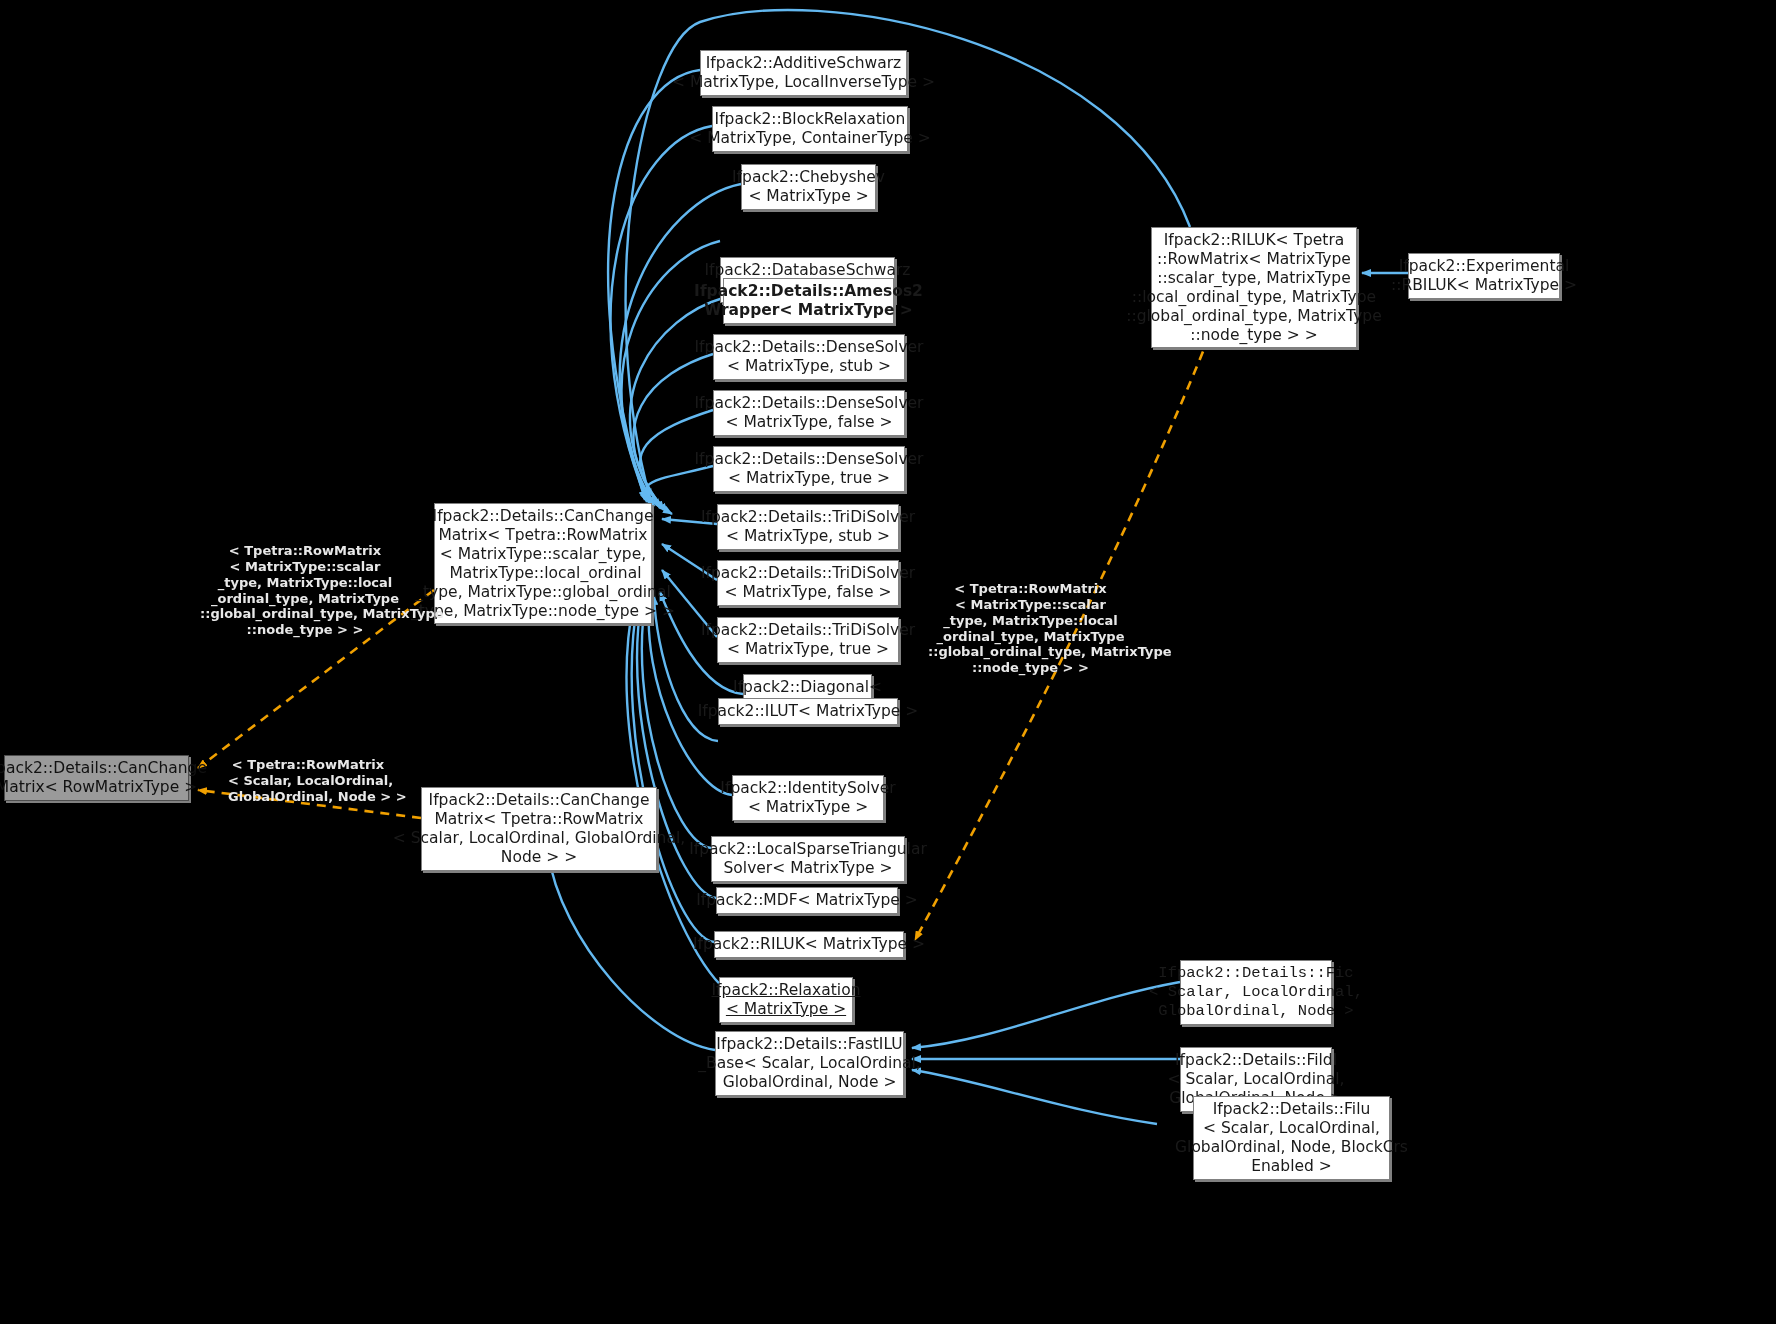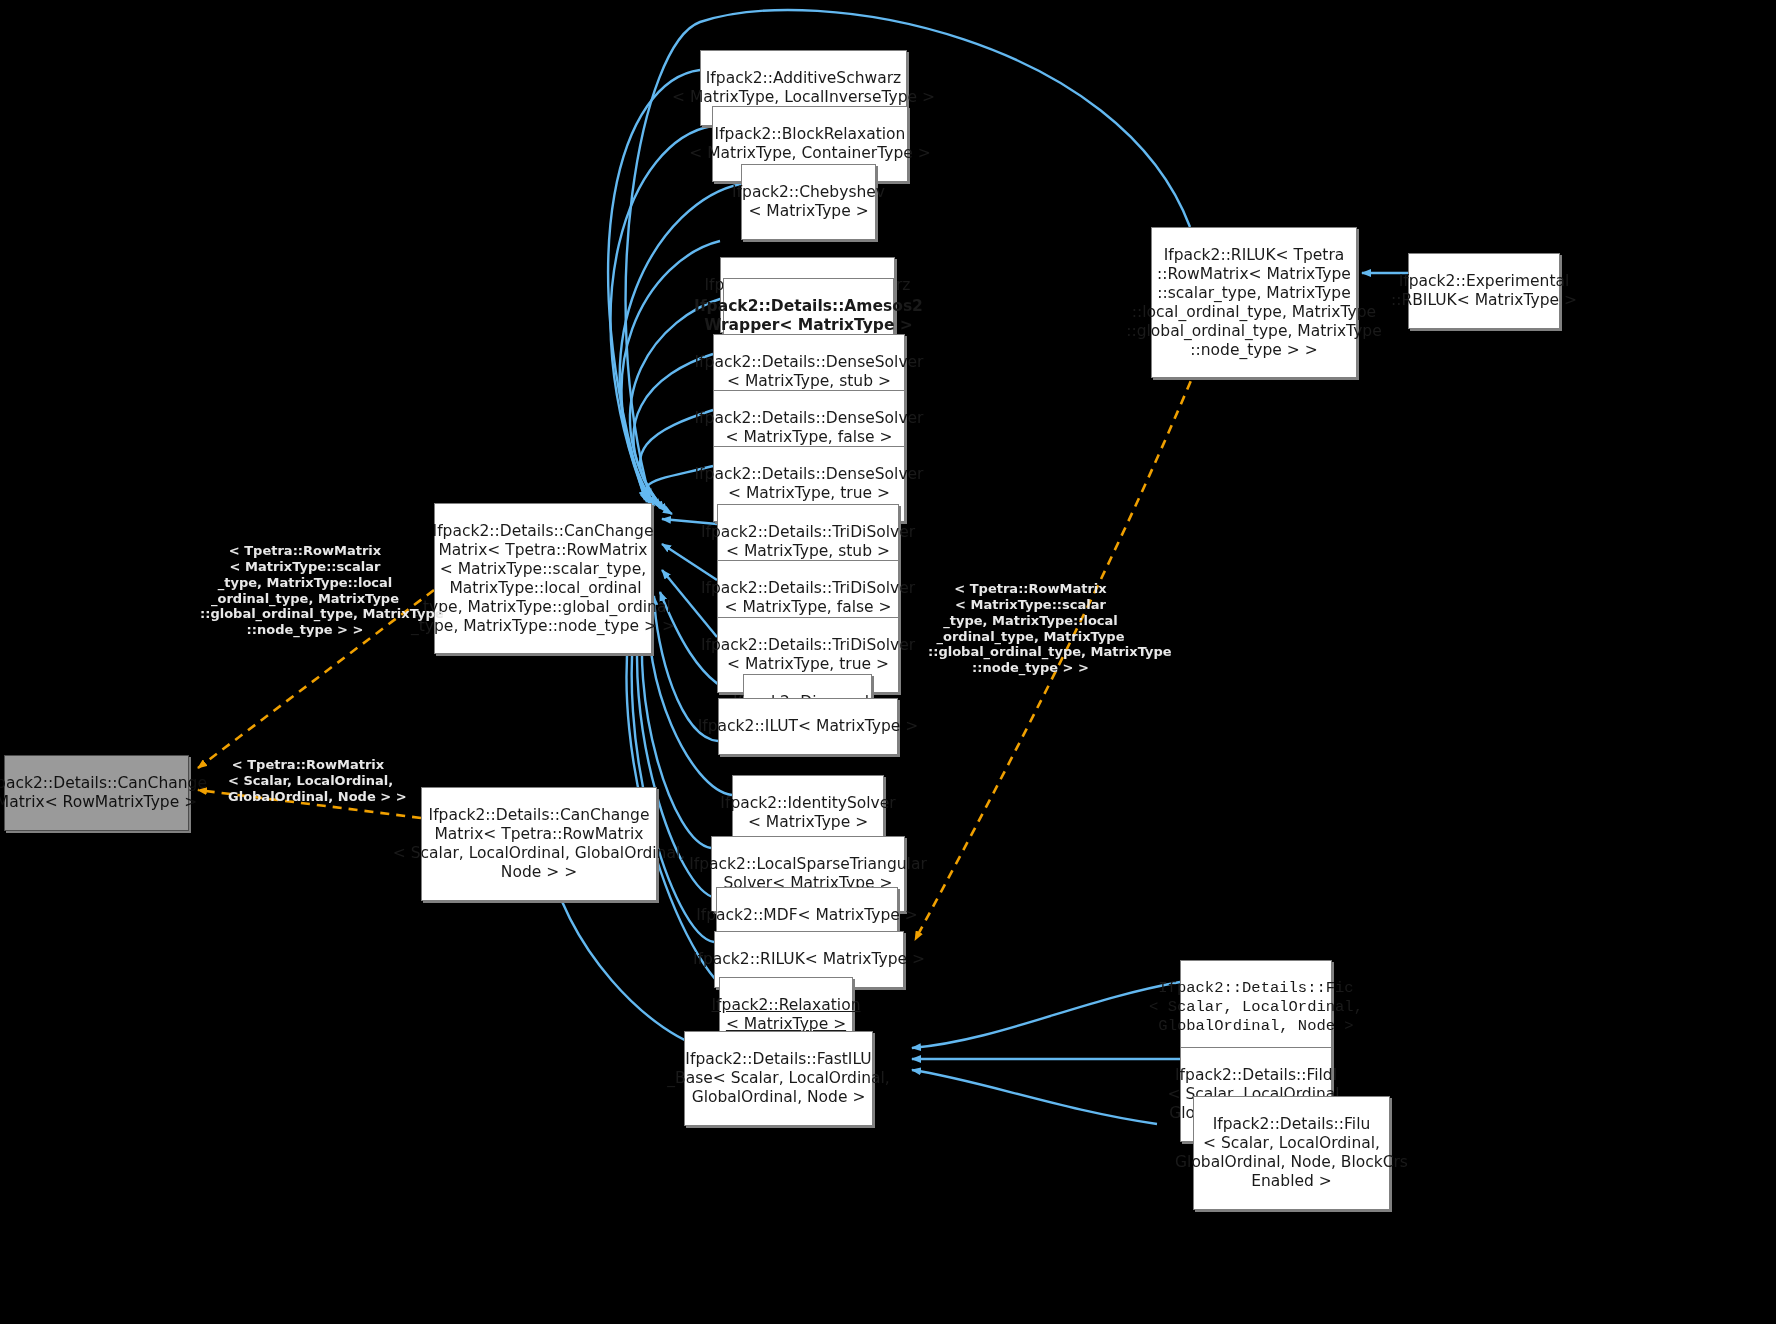--- a/index.html
+++ b/index.html
@@ -1,21 +1,21 @@
 <!DOCTYPE html>
 <html><head>
 <meta charset="utf-8">
 <style>
   html,body{margin:0;padding:0;background:#000;}
   #stage{position:relative;width:1776px;height:1324px;background:#000;overflow:hidden;
          font-family:"DejaVu Sans","Liberation Sans",sans-serif;}
   svg#edges{position:absolute;left:0;top:0;width:1776px;height:1324px;}
   .node{position:absolute;box-sizing:border-box;background:#fff;border:1px solid #808080;
         box-shadow:2px 2px 0 0 #808080;color:#1a1a1a;display:flex;align-items:center;
-        justify-content:center;text-align:center;line-height:1.22;padding:18px 6px;
+        justify-content:center;text-align:center;line-height:1.22;padding:3px 6px;
         font-size:15.5px;white-space:pre;}
   .node.current{background:#9a9a9a;border:1px solid #4d4d4d;color:#111;}
   .elabel{position:absolute;color:#e8e8e8;font-size:13px;line-height:1.22;
           text-align:center;white-space:pre;font-weight:bold;}
 </style>
 </head>
 <body>
 
 <div id="stage">
 
@@ -95,21 +95,21 @@
 MatrixType &gt;</div>
       <div class="node" style="left: 718px; top: 698px; width: 180px; min-height: 22px;">Ifpack2::ILUT&lt; MatrixType &gt;</div>
       <div class="node" style="left: 732px; top: 775px; width: 152px; min-height: 40px;">Ifpack2::IdentitySolver
 &lt; MatrixType &gt;</div>
       <div class="node" style="left: 711px; top: 828px; width: 194px; min-height: 40px; margin-top: 8px;">Ifpack2::LocalSparseTriangular
 Solver&lt; MatrixType &gt;</div>
       <div class="node" style="left: 716px; top: 887px; width: 182px; min-height: 22px;">Ifpack2::MDF&lt; MatrixType &gt;</div>
       <div class="node" style="left: 714px; top: 931px; width: 190px; min-height: 22px;">Ifpack2::RILUK&lt; MatrixType &gt;</div>
       <div class="node" style="left: 719px; top: 977px; width: 134px; min-height: 40px; text-decoration: underline;">Ifpack2::Relaxation
 &lt; MatrixType &gt;</div>
-      <div class="node" style="left: 684px; top: 1031px; width: 189px; min-height: 56px;">Ifpack2::Details::FastILU
+      <div class="node" style="left: 715px; top: 1031px; width: 189px; min-height: 56px;">Ifpack2::Details::FastILU
 _Base&lt; Scalar, LocalOrdinal,
 GlobalOrdinal, Node &gt;</div>
       <div class="node" style="left: 434px; top: 503px; width: 218px; min-height: 92px;">Ifpack2::Details::CanChange
 Matrix&lt; Tpetra::RowMatrix
 &lt; MatrixType::scalar_type,
  MatrixType::local_ordinal
 _type, MatrixType::global_ordinal
 _type, MatrixType::node_type &gt; &gt;</div>
       <div class="node" style="left: 421px; top: 787px; width: 236px; min-height: 62px;">Ifpack2::Details::CanChange
 Matrix&lt; Tpetra::RowMatrix

